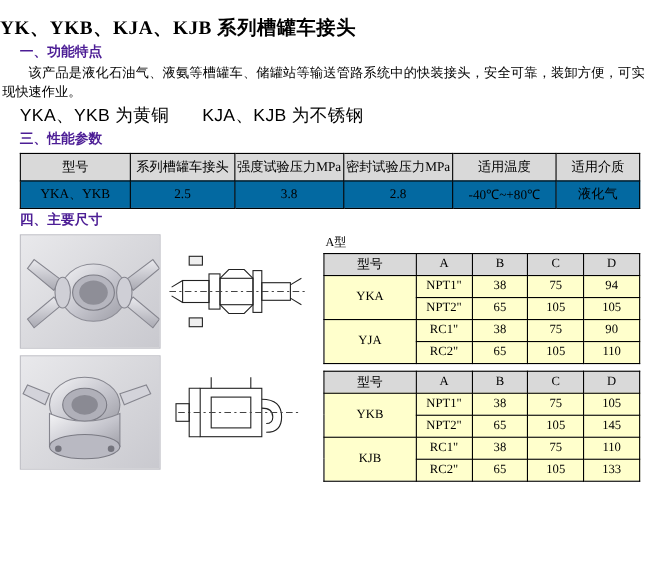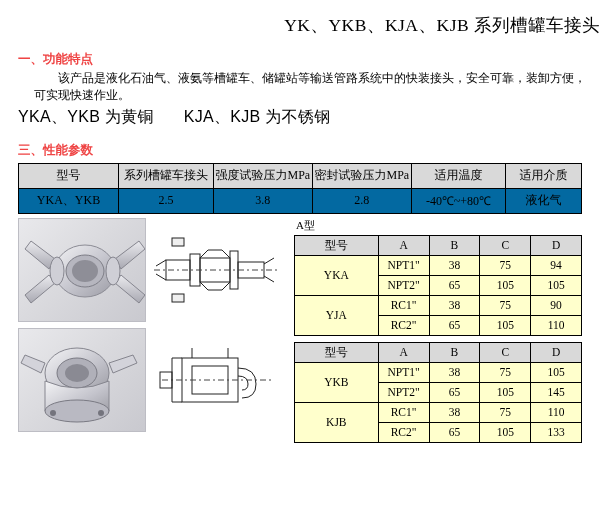--- a/index.html
+++ b/index.html
@@ -10,38 +10,38 @@
     font-family: "Liberation Sans", sans-serif;
     color: #000;
     overflow: hidden;
   }
   .page {
     position: relative;
     width: 600px; height: 516px;
     padding: 0;
   }
   .title {
-    text-align: right;
+    text-align: left;
     font-size: 17.5px;
-    font-weight: normal;
+    font-weight: bold;
     font-family: "Liberation Serif", serif;
     padding-top: 13px;
     letter-spacing: 0.5px;
   }
   .section-head {
-    color: #ef4444;
+    color: #4c1d95;
     font-weight: bold;
     font-size: 12.5px;
-    margin: 14px 0 2px 18px;
+    margin: 2px 0 2px 18px;
     font-family: "Liberation Sans", sans-serif;
   }
   .para {
     font-size: 12px;
     line-height: 1.45;
-    margin: 0 14px 0 34px;
+    margin: 0 14px 0 2px;
     text-indent: 24px;
     text-align: justify;
   }
   .mat-line {
     font-size: 16px;
     margin: 2px 0 0 18px;
     letter-spacing: 0.3px;
   }
   .mat-line .gap { display: inline-block; width: 30px; }
 
@@ -162,20 +162,21 @@
         <td>YKA、YKB</td>
         <td>2.5</td>
         <td>3.8</td>
         <td>2.8</td>
         <td>-40℃~+80℃</td>
         <td>液化气</td>
       </tr>
     </tbody>
   </table>
 
+  <div class="section-head">四、主要尺寸</div>
 
   <div class="dims-wrap">
 
     <div class="figs-col">
 
       <div class="fig-row">
         <div class="photo">
           <svg width="128" height="104" viewBox="0 0 128 104">
             <defs>
               <linearGradient id="mg1" x1="0" y1="0" x2="1" y2="1">

